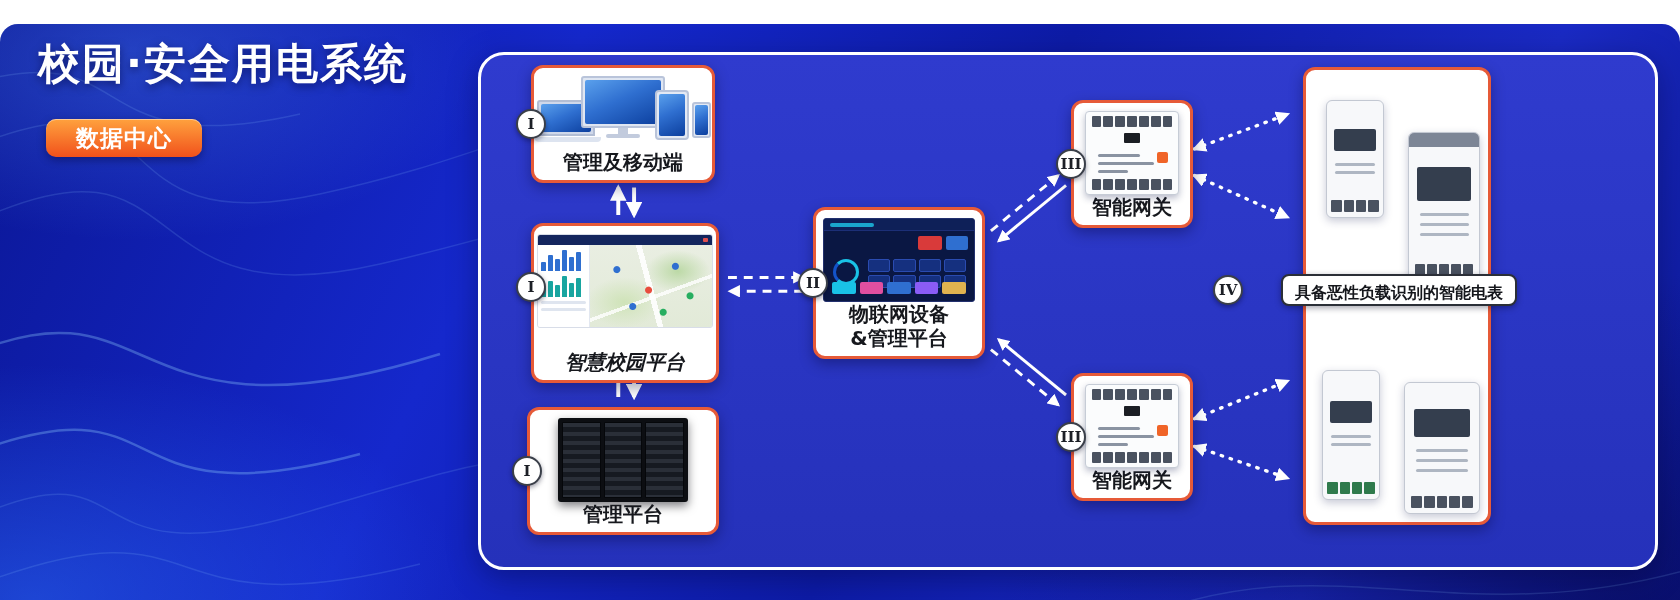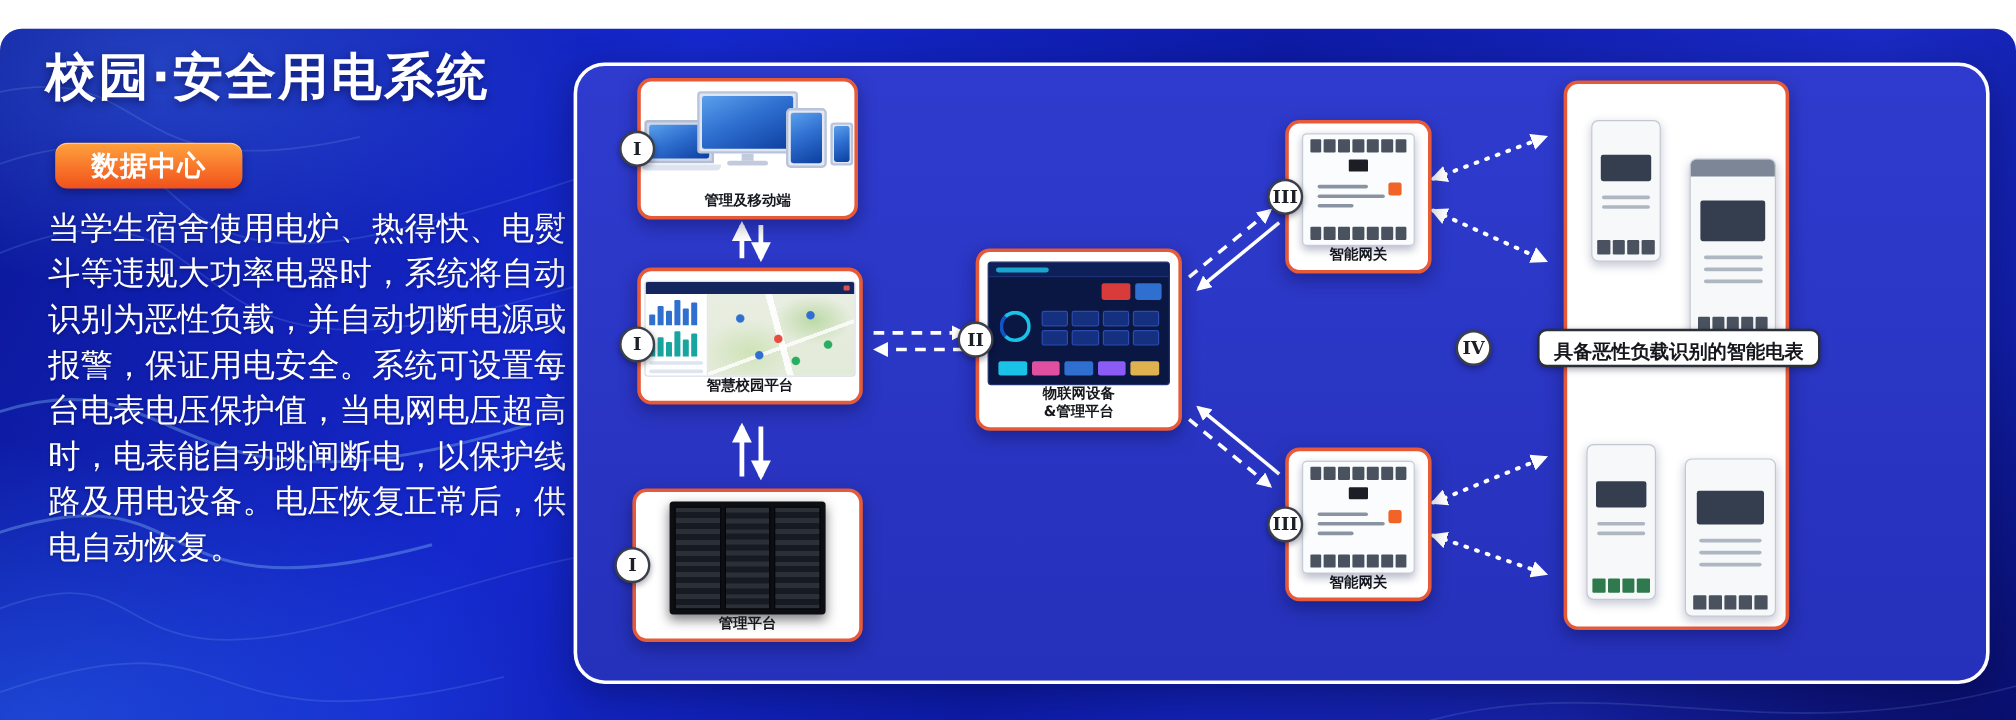--- a/index.html
+++ b/index.html
@@ -44,24 +44,24 @@
     border:3px solid #ffffff; border-radius:26px;
     box-shadow:0 8px 30px rgba(0,0,40,.35);
   }
   .arrows{ position:absolute; inset:0; width:100%; height:100%; pointer-events:none; }
 
   .node{
     position:absolute; background:#ffffff; border:3px solid #e65a38; border-radius:12px;
     display:flex; flex-direction:column; align-items:center; justify-content:space-between;
     padding:8px 6px 6px; box-shadow:0 5px 14px rgba(0,0,40,.35);
   }
-  .node-label{ font-size:12px; font-weight:600; color:#16181d; text-align:center; line-height:1.2; white-space:pre-line; }
+  .node-label{ font-size:20px; font-weight:600; color:#16181d; text-align:center; line-height:1.2; white-space:pre-line; }
 
   .node-mgmt       { left:50px;  top:10px;  width:184px; height:118px; }
-  .node-platform   { left:50px;  top:168px; width:188px; height:114px; }
+  .node-platform   { left:50px;  top:168px; width:188px; height:160px;font-style:italic; }
   .node-datacenter { left:46px;  top:352px; width:192px; height:128px; }
   .node-iot        { left:332px; top:152px; width:172px; height:152px; }
   .node-gwtop      { left:590px; top:45px;  width:122px; height:128px; }
   .node-gwbottom   { left:590px; top:318px; width:122px; height:128px; }
   .node-meters     { left:822px; top:12px;  width:188px; height:458px; }
 
   .numeral{
     position:absolute; width:30px; height:30px; border-radius:50%;
     background:#ffffff; border:2px solid #3a3f49; color:#1c1f26;
     display:flex; align-items:center; justify-content:center;
@@ -184,21 +184,20 @@
       <path d="M-30,430 C180,350 100,500 360,430"></path>
     </g>
   </svg>
 
   <div class="page-title">校园·安全用电系统</div>
 
   <div class="overview-badge">
     <span>数据中心</span>
   </div>
 
-  <div class="description">当学生宿舍使用电炉、热得快、电熨斗等违规大功率电器时，系统将自动识别为恶性负载，并自动切断电源或报警，保证用电安全。系统可设置每台电表电压保护值，当电网电压超高时，电表能自动跳闸断电，以保护线路及用电设备。电压恢复正常后，供电自动恢复。</div>
 
   <div class="panel">
 
     <svg class="arrows" viewBox="0 0 1180 518">
       <defs>
         <marker id="mA" viewBox="0 0 10 10" refX="8" refY="5" markerWidth="4.2" markerHeight="4.2" orient="auto-start-reverse">
           <path d="M0,0 L10,5 L0,10 Z" fill="#ffffff"></path>
         </marker>
       </defs>
       <g stroke="#ffffff" stroke-width="4">

